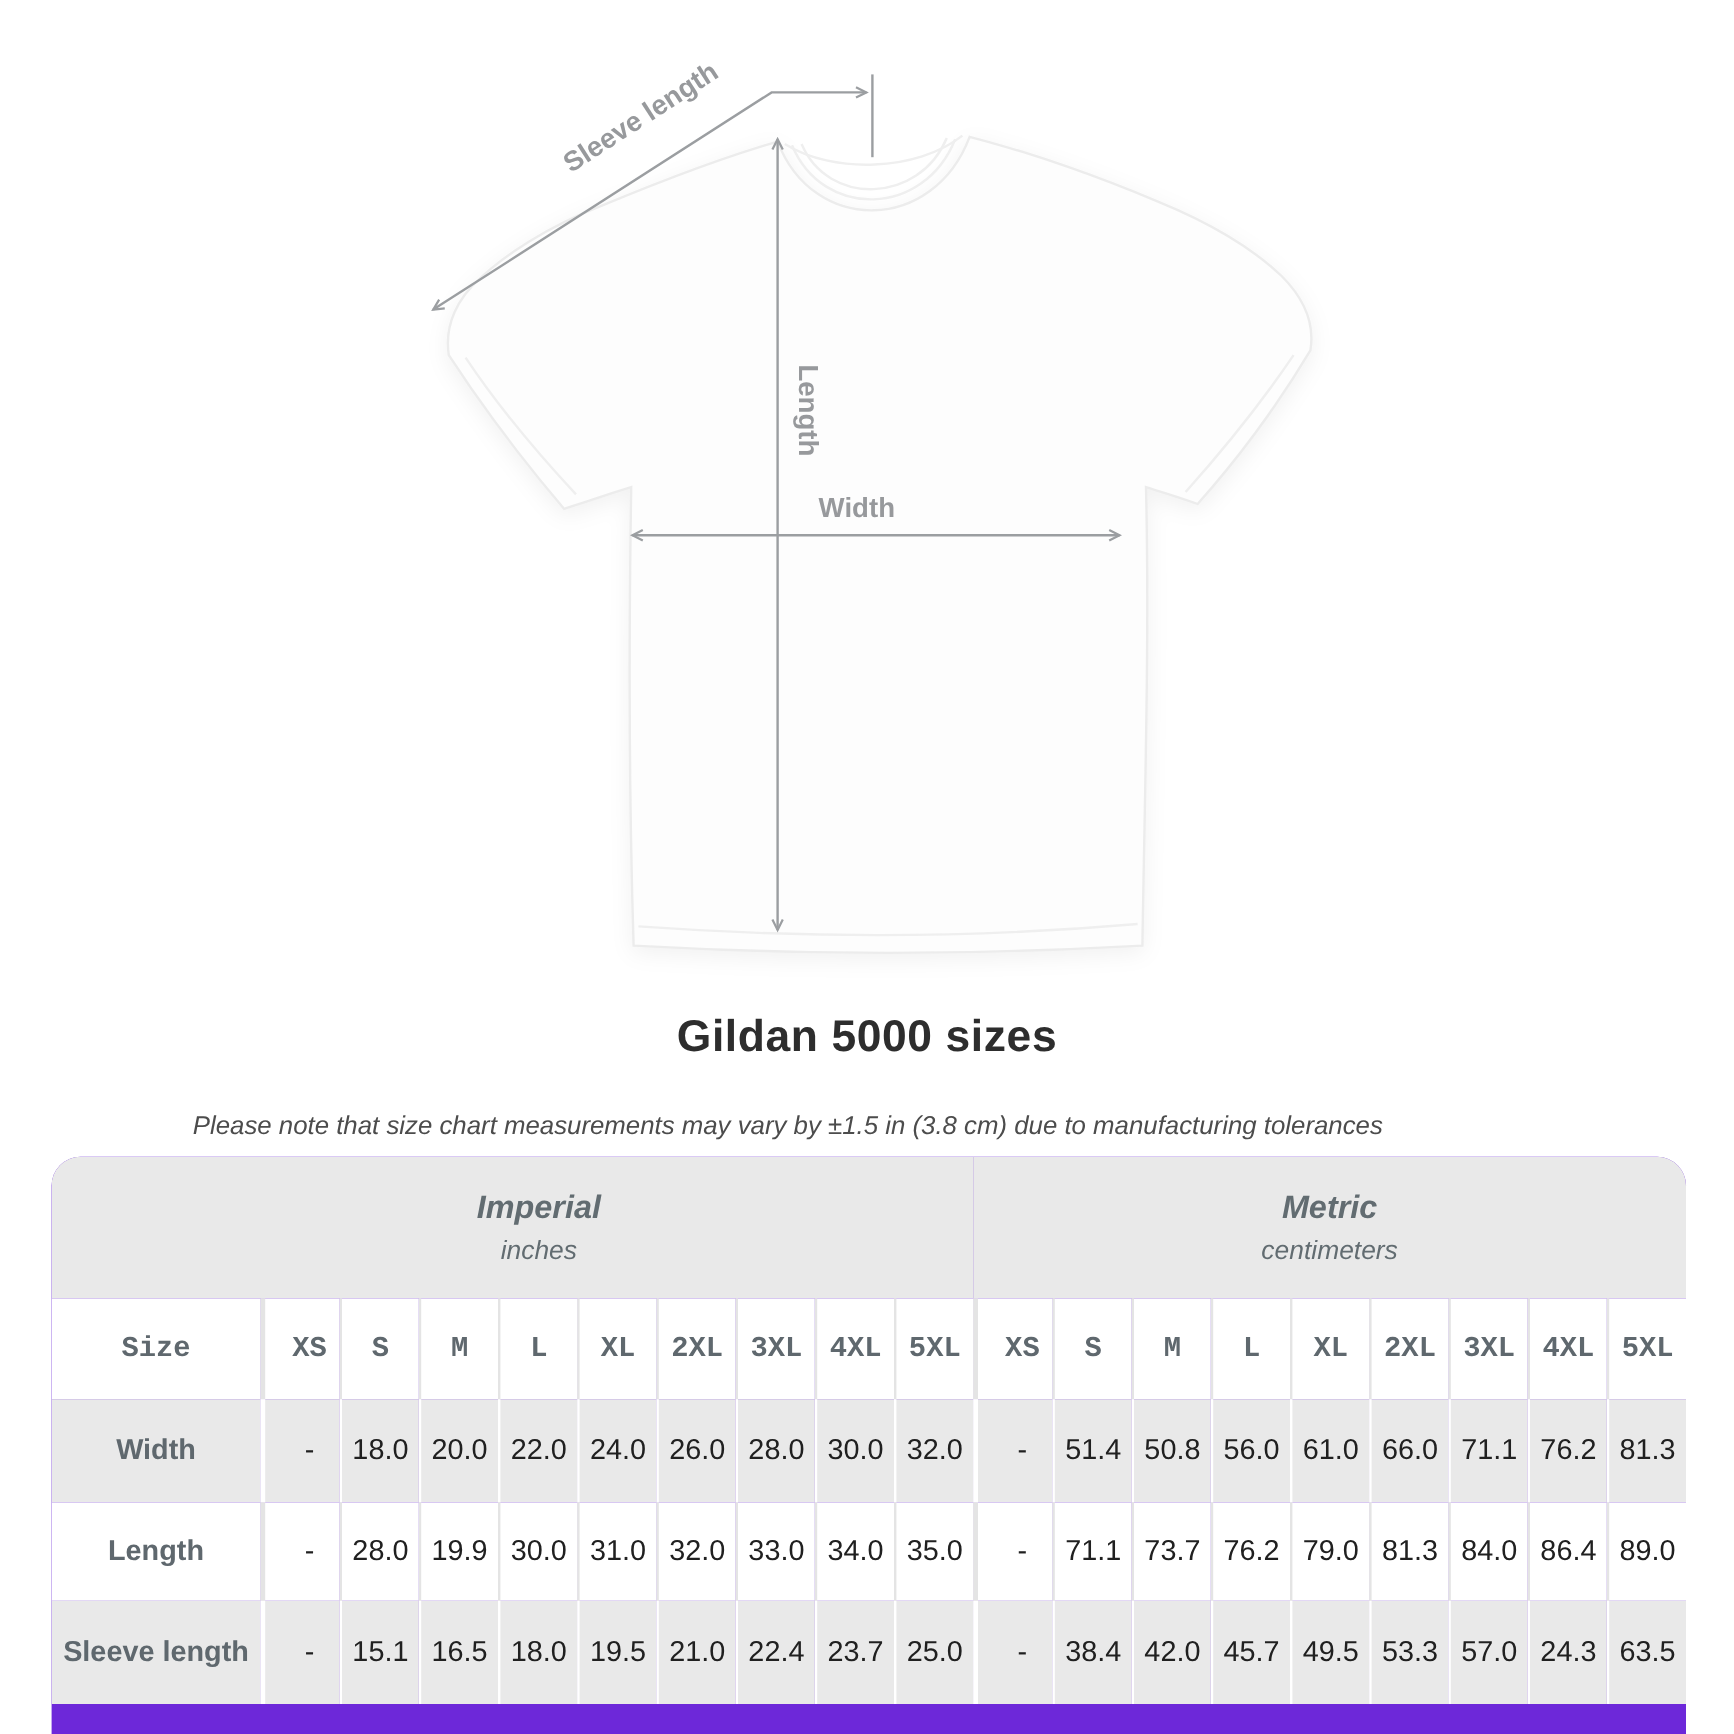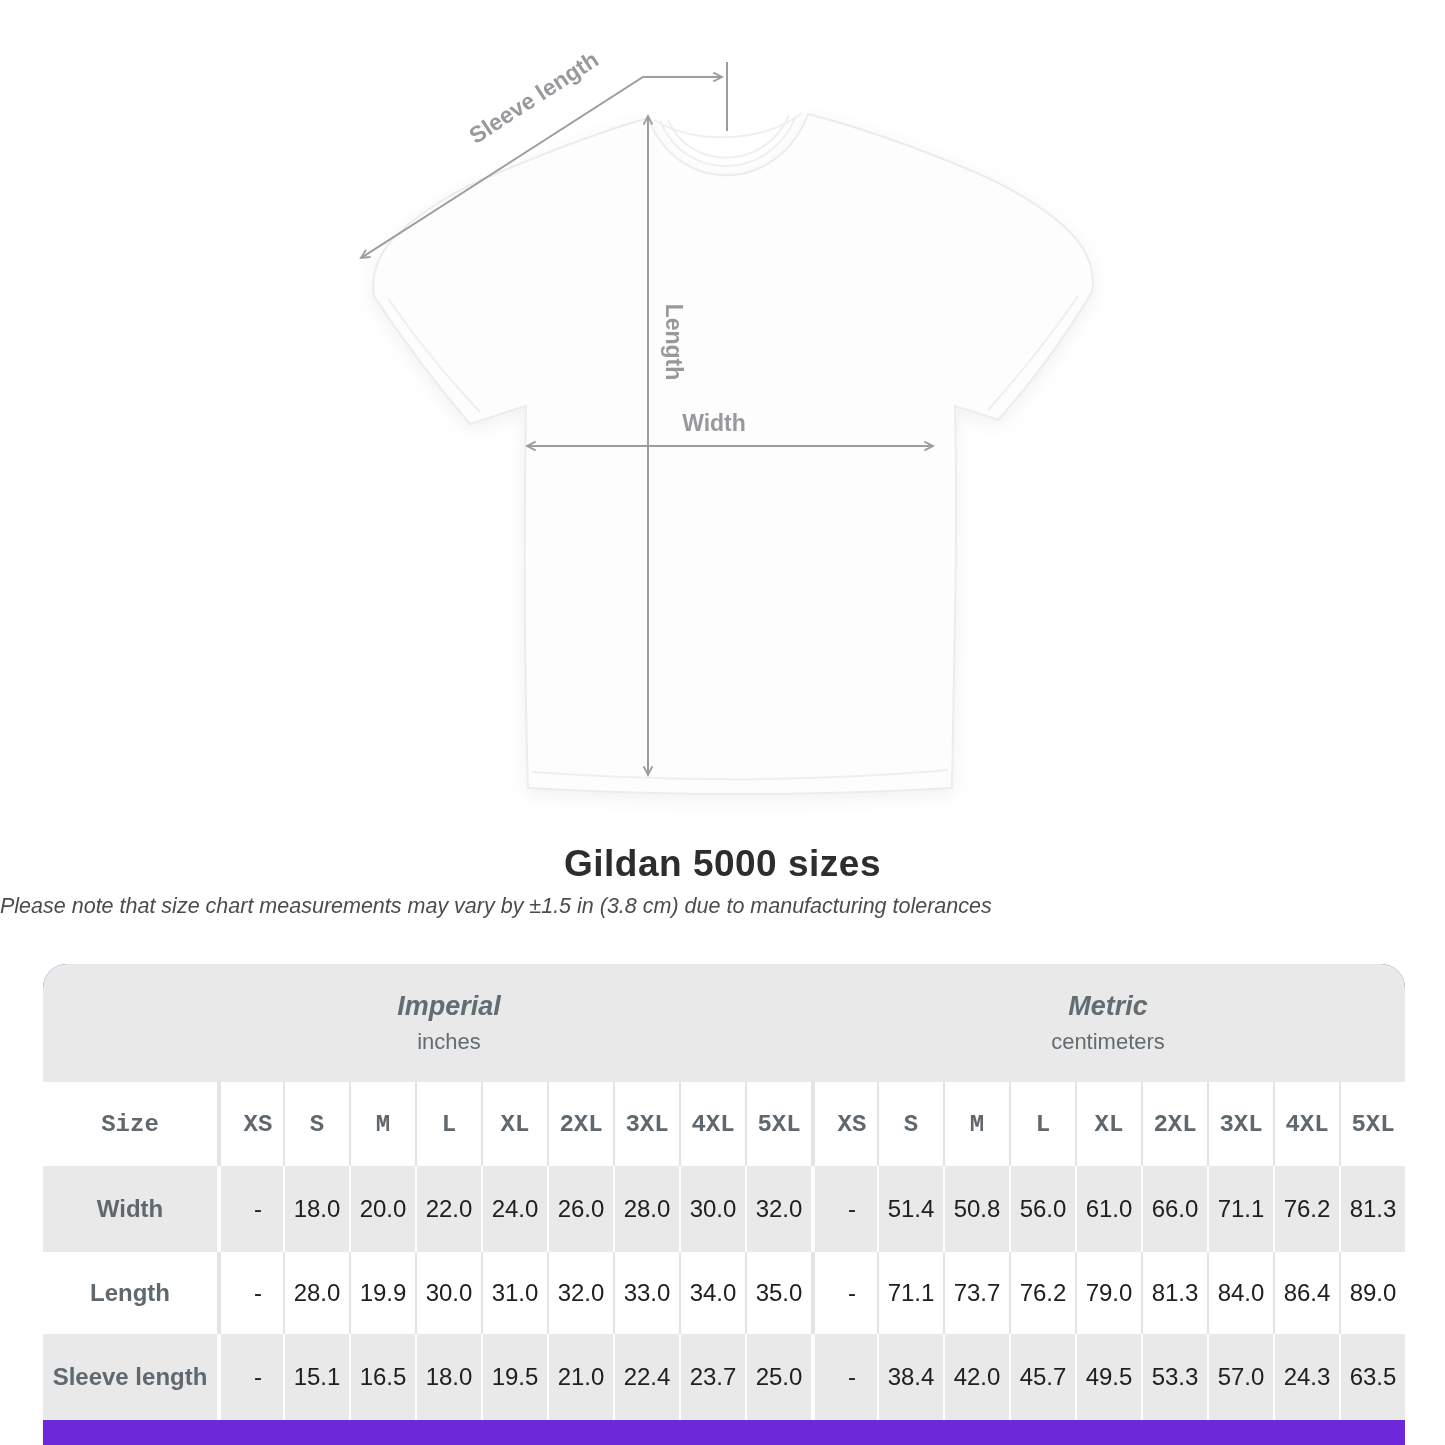--- a/index.html
+++ b/index.html
@@ -14,21 +14,21 @@
   .arrow-line { stroke:#9b9ea1; stroke-width:2; fill:none; }
   .seam { stroke:#efefef; stroke-width:2; fill:none; }
   .dim-label { font-family:"Liberation Sans", sans-serif; font-weight:bold; font-size:23px; fill:#97999c; }
 
   
   .title {
     position:absolute; left:0; top:843px; width:1445px; text-align:center;
     font-size:37px; font-weight:bold; color:#2d2d2d; letter-spacing:0.5px;
   }
   .note {
-    position:absolute; left:0; top:894px; width:1313px; 
+    position:absolute; left:0; top:926px; width:1313px; text-align:center;
     font-size:21.5px; font-style:italic; color:#4c4c4c;
   }
 
   
   .size-table {
     position:absolute; left:43px; top:944px; width:1362px; height:564px;
     display:grid;
     grid-template-columns:174px repeat(18, 1fr);
     grid-template-rows:118px 84px 86px 82px 86px;
     border-radius:24px; overflow:hidden; background:#6d28d9;margin-top:20px;
@@ -44,21 +44,21 @@
   .c.hdr { font-weight:bold; color:#5f686e;font-family:Liberation Mono, monospace; }
   .c.lab { font-weight:bold; color:#5f686e; border-left:none; }
   .band {
     background:#e9e9e9; border-left:none;
     display:flex; flex-direction:column; align-items:center; justify-content:center;
     gap:7px; box-sizing:border-box;
   }
   .band.imp { grid-column:span 10; padding-left:44px; }
   .band.met { grid-column:span 9; }
   .u-label { font-size:27px; font-weight:bold; font-style:italic; color:#626c71; }
-  .u-sub { font-size:22px; color:#626c71; }
+  .u-sub { font-size:22px; font-style:italic; color:#626c71; }
 </style>
 </head>
 <body>
 
 <div class="page">
 
   <svg class="diagram" viewBox="0 0 1445 842" xmlns="http://www.w3.org/2000/svg">
     <defs>
       <marker id="arr" viewBox="0 0 12 12" refX="10" refY="6" markerWidth="13" markerHeight="13" orient="auto-start-reverse" markerUnits="userSpaceOnUse">
         <path d="M2,2 L10,6 L2,10" fill="none" stroke="#9b9ea1" stroke-width="1.7"></path>

